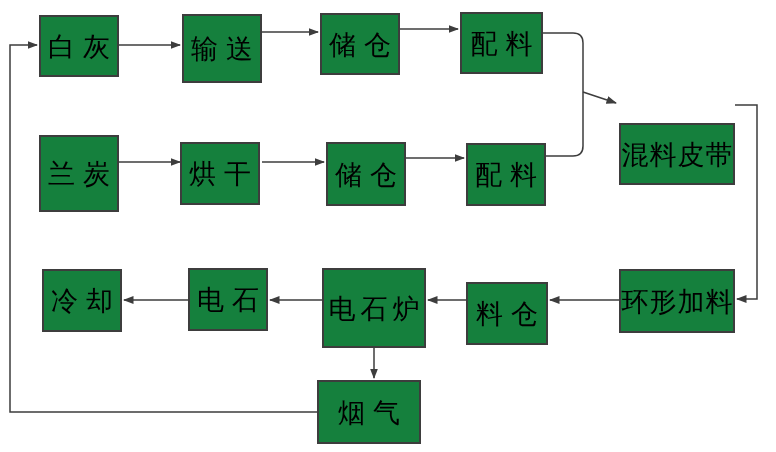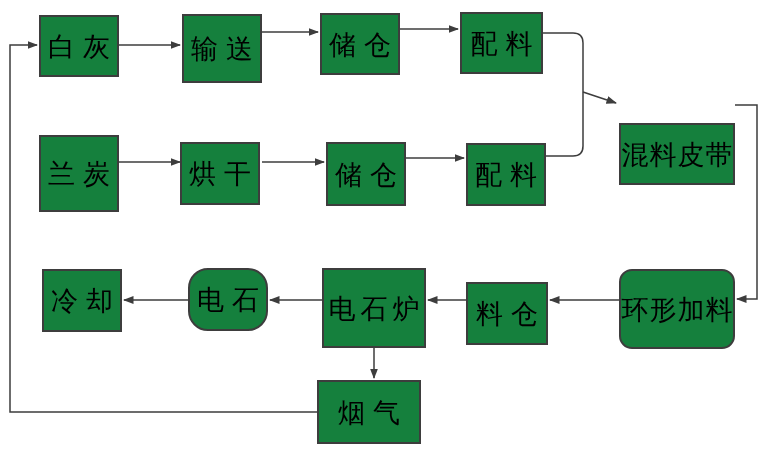--- a/index.html
+++ b/index.html
@@ -93,29 +93,29 @@
       </div>
       <div class="node" style="left: 326px; top: 142px; width: 80px; height: 64px; letter-spacing: 8px; text-indent: 8px;">
         <span>储仓</span>
       </div>
       <div class="node" style="left: 466px; top: 143px; width: 80px; height: 63px; letter-spacing: 8px; text-indent: 8px;">
         <span>配料</span>
       </div>
       <div class="node" style="left: 42px; top: 269px; width: 80px; height: 63px; letter-spacing: 8px; text-indent: 8px;">
         <span>冷却</span>
       </div>
-      <div class="node" style="left: 188px; top: 268px; width: 80px; height: 63px; letter-spacing: 8px; text-indent: 8px; border-radius: 20px;">
+      <div class="node" style="left: 188px; top: 268px; width: 80px; height: 63px; letter-spacing: 8px; text-indent: 8px;">
         <span>电石</span>
       </div>
       <div class="node" style="left: 322px; top: 268px; width: 104px; height: 80px; letter-spacing: 5px; text-indent: 5px;">
         <span>电石炉</span>
       </div>
       <div class="node" style="left: 466px; top: 282px; width: 82px; height: 63px; letter-spacing: 8px; text-indent: 8px;">
         <span>料仓</span>
       </div>
-      <div class="node" style="left: 619px; top: 269px; width: 116px; height: 80px; letter-spacing: 1px; text-indent: 1px; border-radius: 13px;">
+      <div class="node" style="left: 619px; top: 269px; width: 116px; height: 64px; letter-spacing: 1px; text-indent: 1px;">
         <span>环形加料</span>
       </div>
       <div class="node" style="left: 317px; top: 380px; width: 104px; height: 64px; letter-spacing: 8px; text-indent: 8px;">
         <span>烟气</span>
       </div>
     </div>
 </div>
 
 </body></html>

